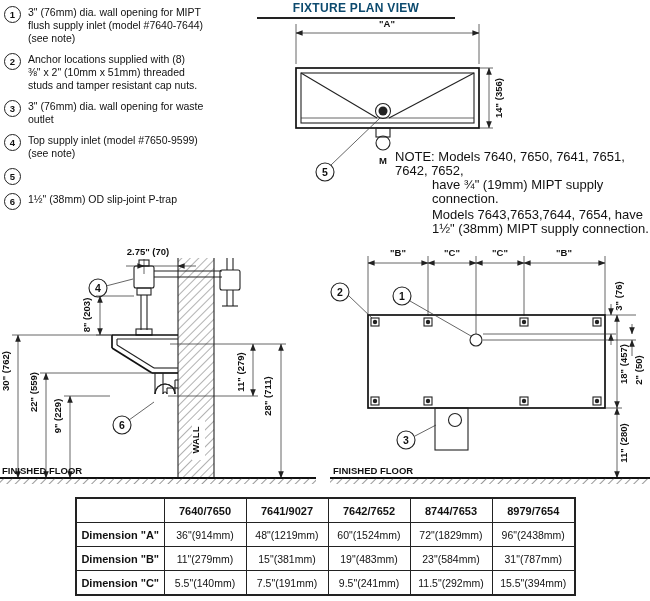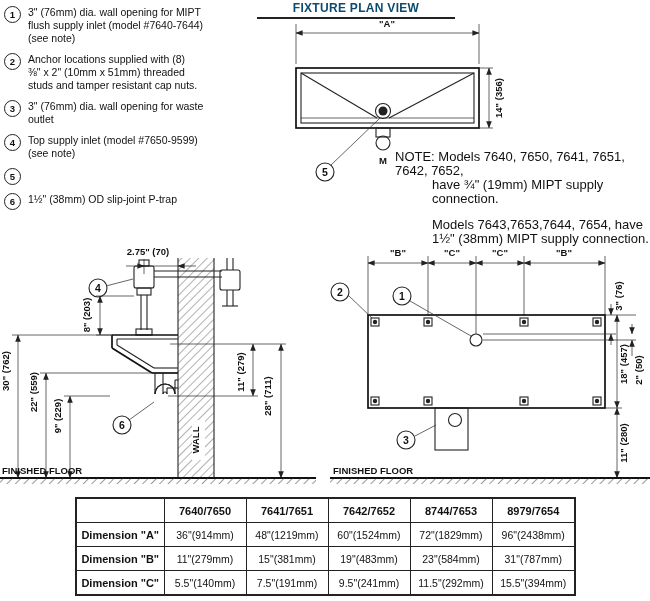--- a/index.html
+++ b/index.html
@@ -13,21 +13,21 @@
   .ntext{font-size:10.5px;line-height:13px;white-space:pre-line;}
   
   .vtitle{position:absolute;margin:0;font:bold 12px "Liberation Sans",sans-serif;
           letter-spacing:.3px;color:#0c4a6e;border-bottom:2px solid #222;padding-bottom:2px;}
   .plan-t{left:257px;top:1px;width:198px;text-align:center;}
   .side-t{left:2px;top:231px;width:326px;}
   .elev-t{left:332px;top:231px;width:316px;}
   
   .note-block{position:absolute;left:395px;top:150px;width:255px;font-size:13px;line-height:14px;}
   .nb-ind{margin-left:37px;}
-  .nb-gap{margin-top:12px;}
+  .nb-gap{margin-top:2px;}
   
   svg{position:absolute;overflow:visible;}
   svg text{font-family:"Liberation Sans",sans-serif;fill:#111;}
   .dimtxt{font-size:9.5px;font-weight:bold;text-anchor:middle;}
   .cotxt{font-size:10.5px;font-weight:bold;text-anchor:middle;}
   .lbl{font-size:9.5px;font-weight:bold;}
   .s{stroke:#222;stroke-width:1.1;fill:none;}
   .sthin{stroke:#333;stroke-width:.75;fill:none;}
   .sbold{stroke:#111;stroke-width:1.7;fill:none;}
   
@@ -365,21 +365,21 @@
         <col style="width:82px">
         <col style="width:82px">
       <col style="width:82px">
         <col style="width:82px">
         <col style="width:83px">
     </colgroup>
     <thead>
       <tr>
         <th></th>
         <th>7640/7650</th>
-        <th>7641/7651</th>
+        <th>7641/9027</th>
         <th>7642/7652</th>
         <th>8744/7653</th>
         <th>8979/7654</th>
       </tr>
     </thead>
     <tbody>
       <tr>
         <th>Dimension "A"</th>
         <td>36"(914mm)</td>
         <td>48"(1219mm)</td>

